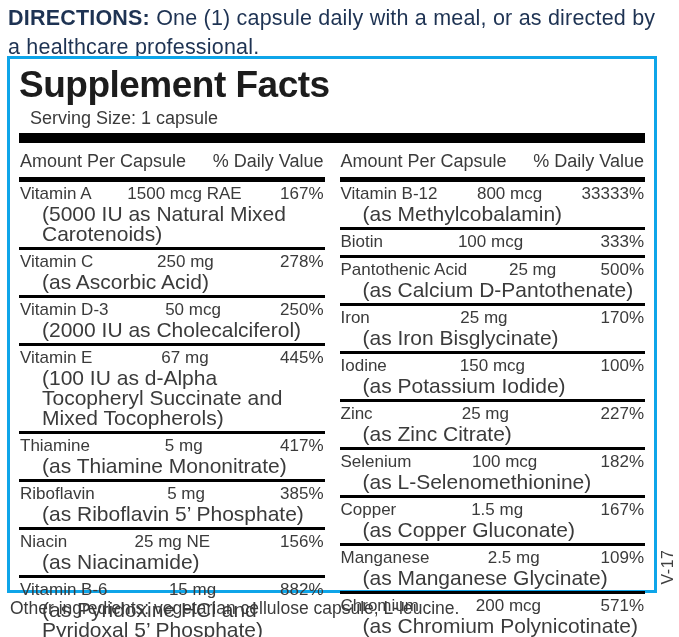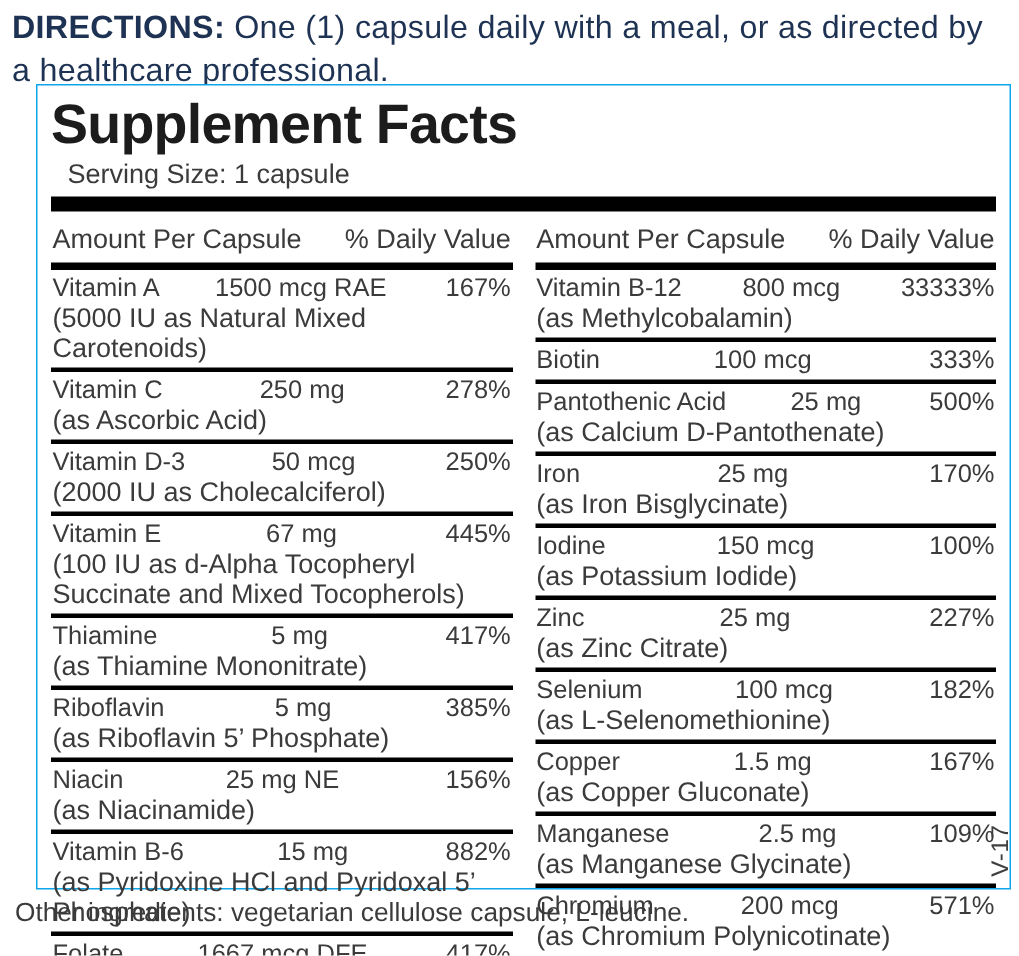--- a/index.html
+++ b/index.html
@@ -18,23 +18,23 @@
     width: 664px;
     font-size: 21.5px;
     line-height: 29px;
     color: #1e3353;
     letter-spacing: 0.2px;
   }
   .directions b { font-weight: bold; }
   
   .facts-box {
     position: absolute;
-    left: 24px; top: 56px;
+    left: 7px; top: 56px;
     width: 650px; height: 537px;
-    border: 1px solid #0ea5e9;
+    border: 3px solid #0ea5e9;
     background: #ffffff;
     padding: 5px 9px 0 9px;
   }
   .sf-title {
     font-size: 37px;
     font-weight: 800;
     color: #1c1c1c;
     letter-spacing: -0.5px;
     line-height: 42px;
   }
@@ -74,22 +74,23 @@
     display: flex;
     align-items: baseline;
     font-size: 17px;
     line-height: 20px;
     white-space: nowrap;
   }
   .n-name { text-align: left; }
   .n-amt  { flex: 1; text-align: center; }
   .n-pct  { text-align: right; min-width: 46px; }
   .n-sub {
-    font-size: 18px;
+    font-size: 21px;
     line-height: 20px;
+    margin-left: 22px;
   }
   
   .footer {
     position: absolute;
     left: 10px; top: 599px;
     width: 640px;
     font-size: 17.5px;
     line-height: 19.5px;
     color: #3b3b3b;
   }

